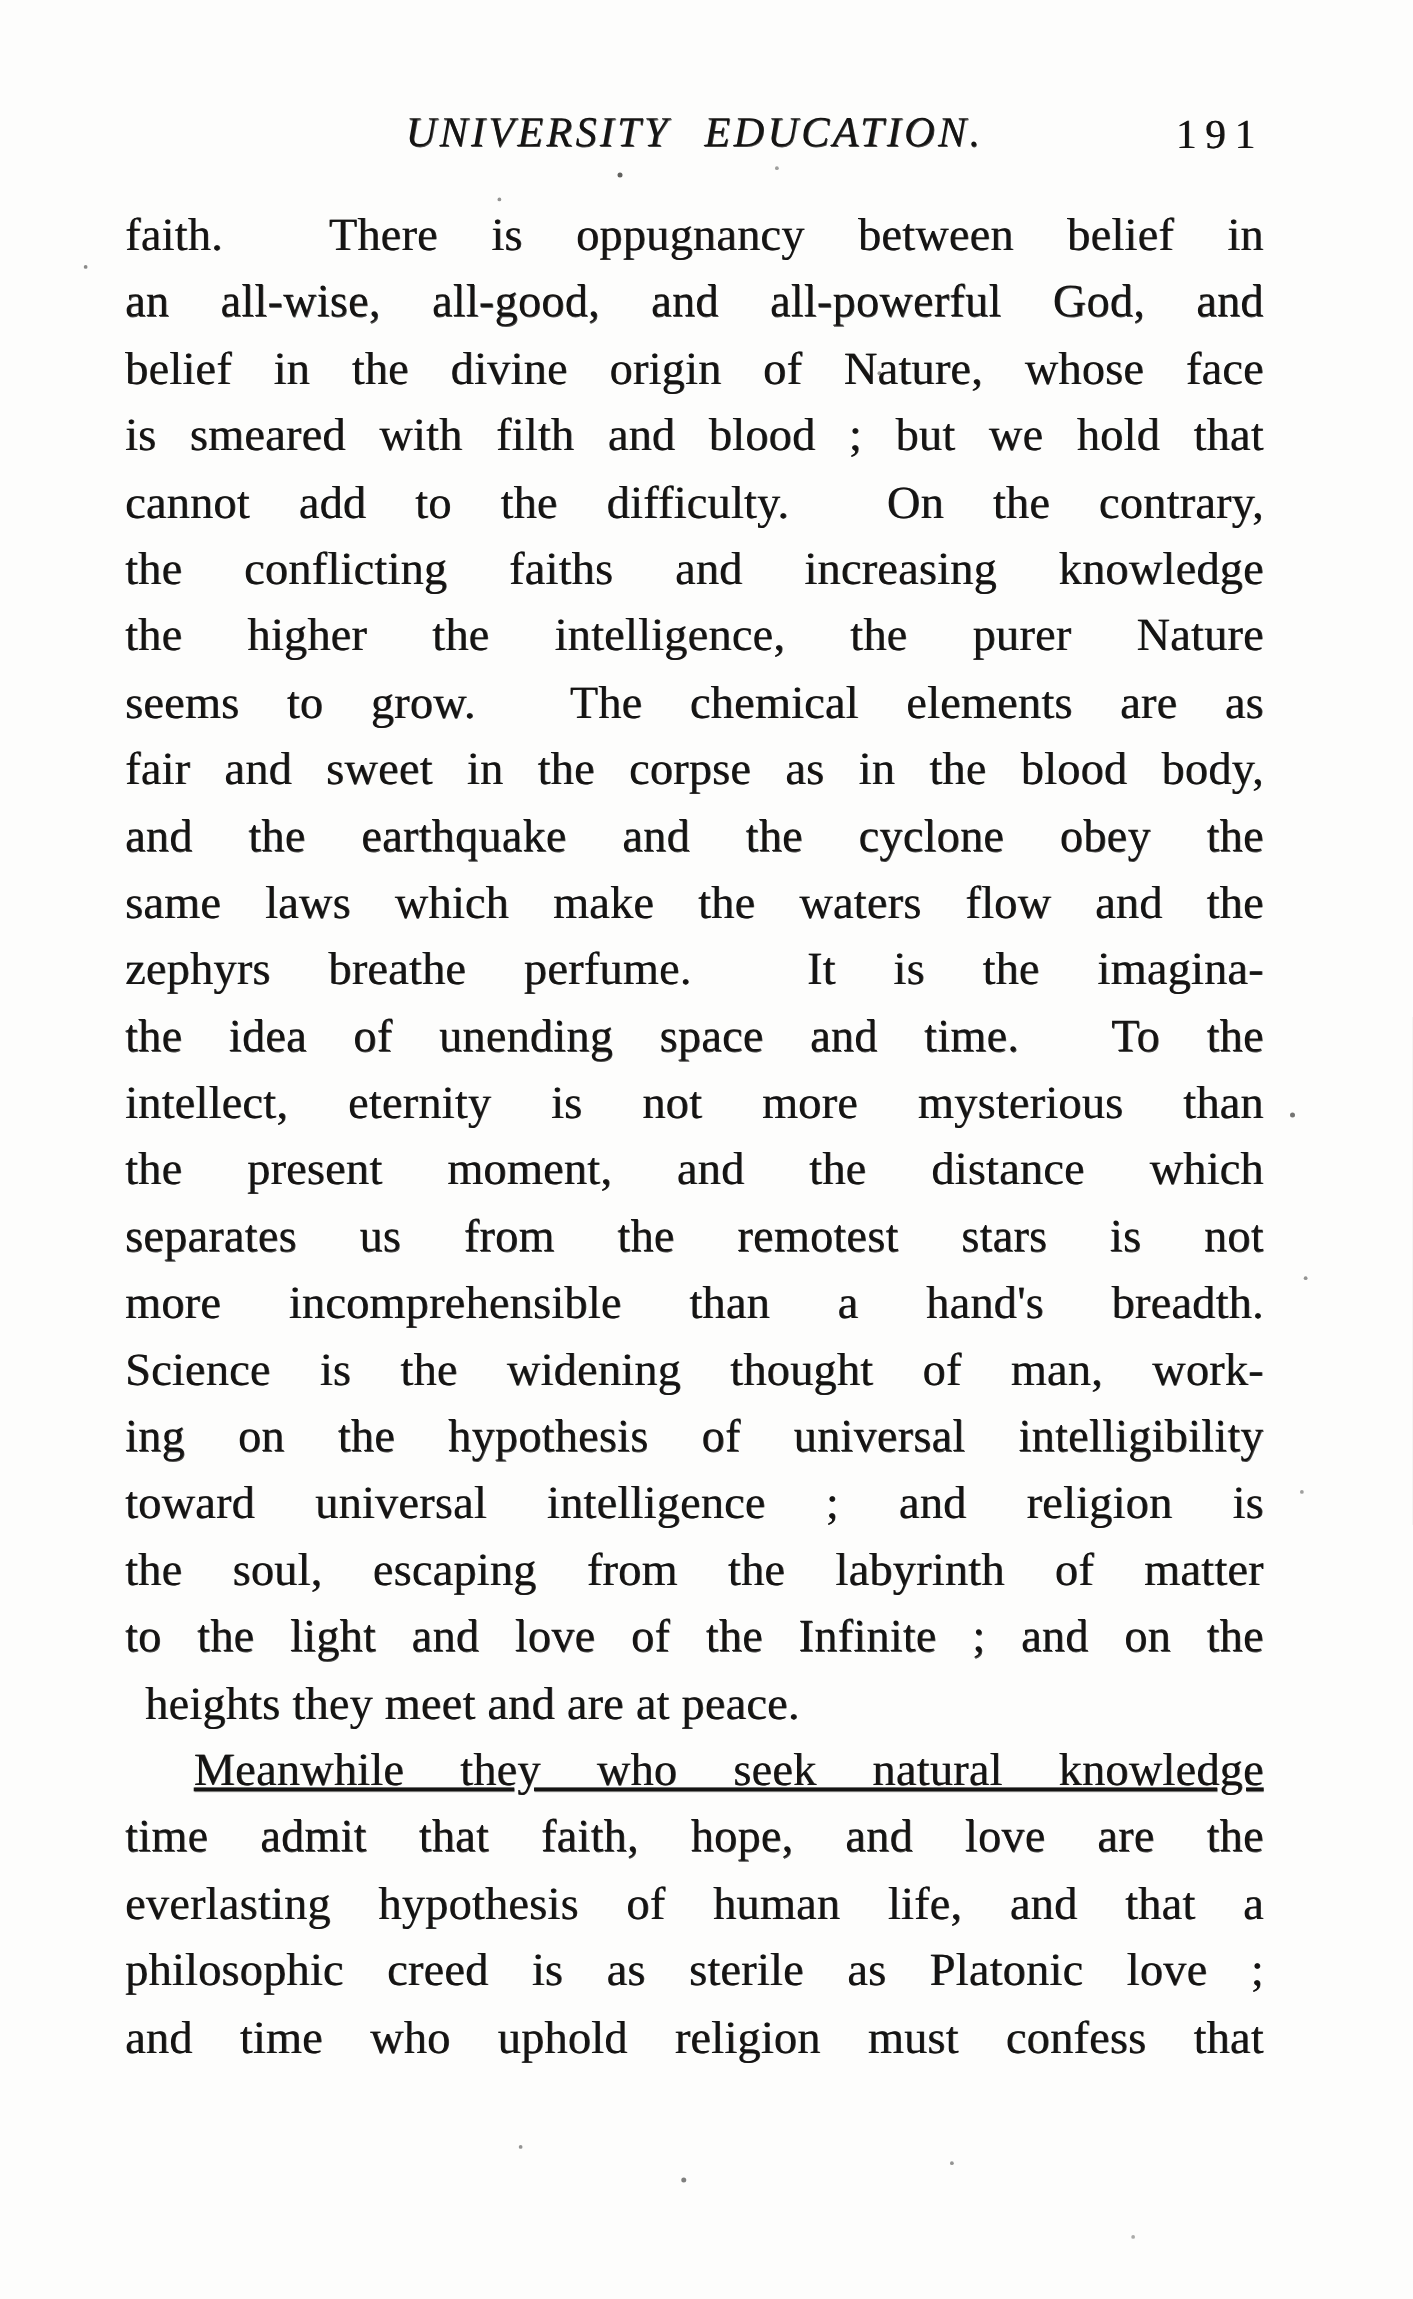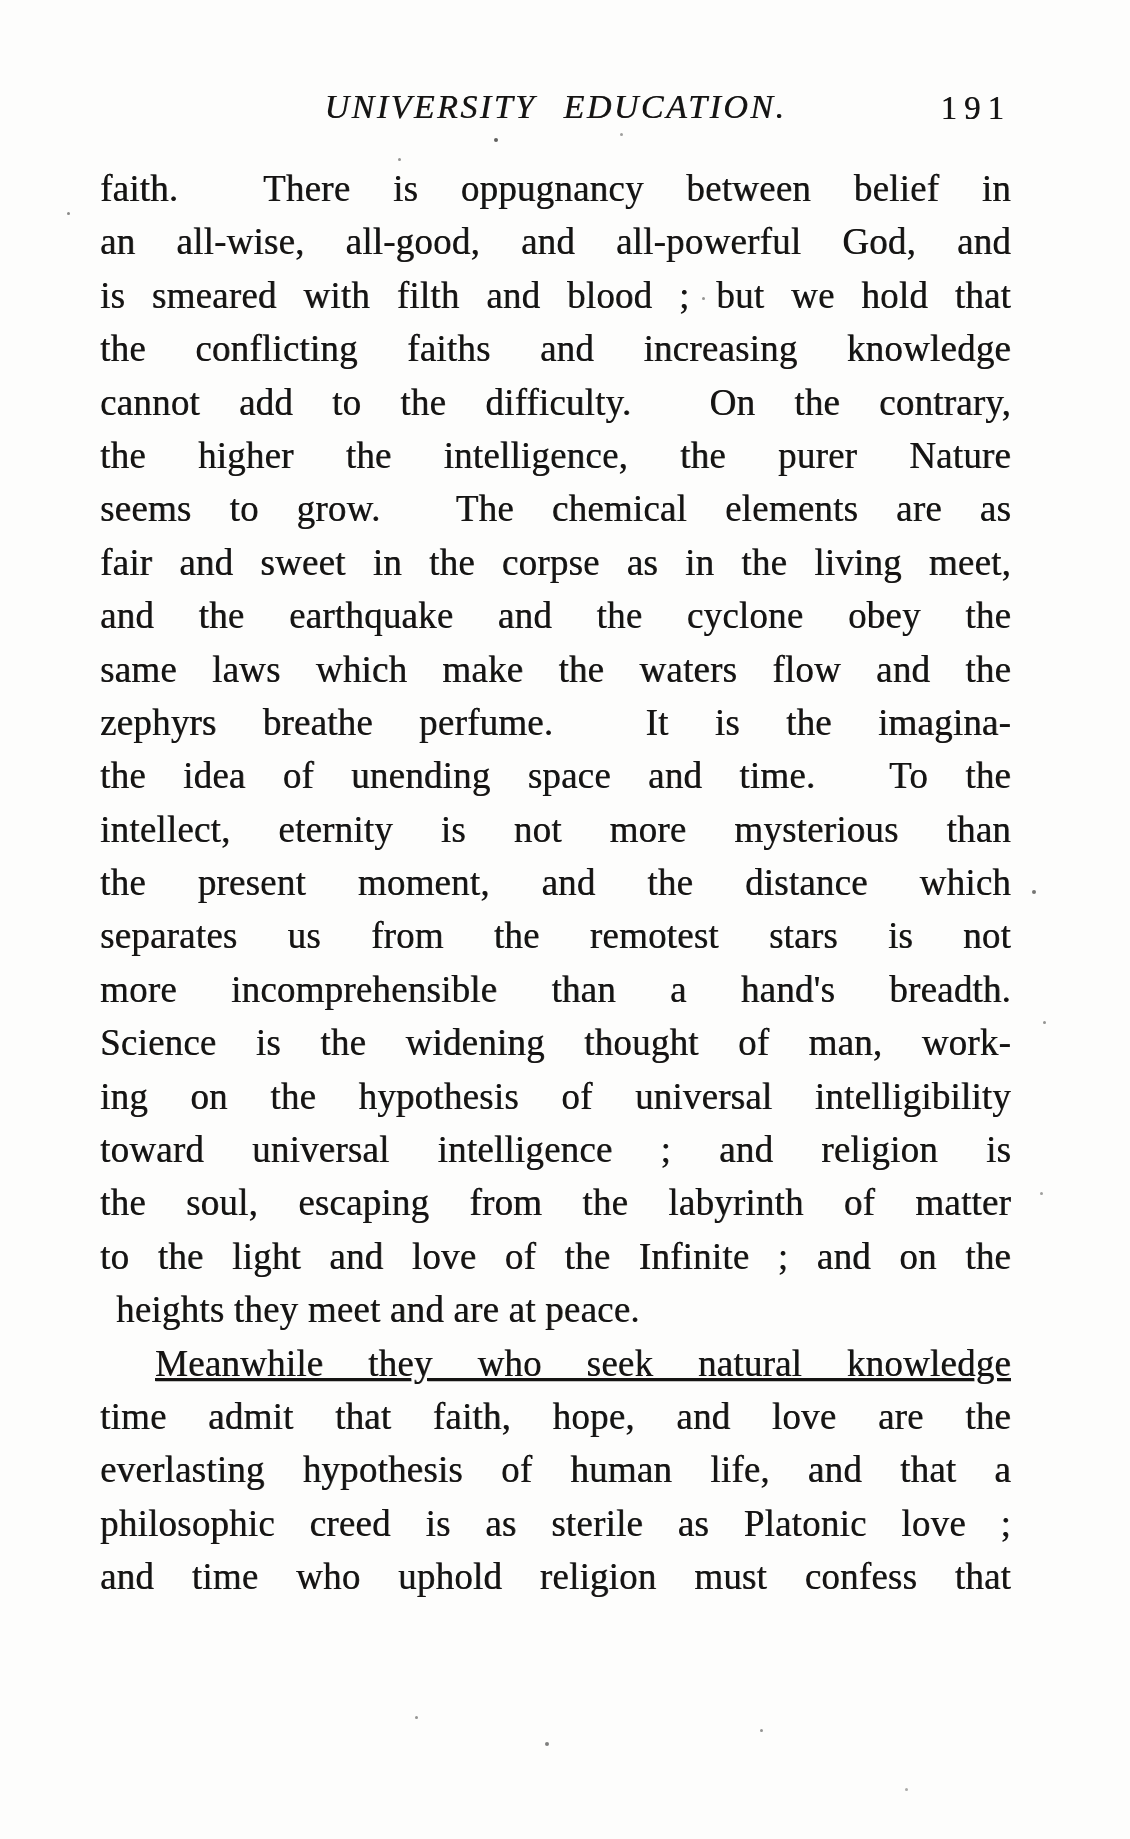--- a/index.html
+++ b/index.html
@@ -87,26 +87,27 @@
 <main class="page">
 
   <header class="running-header">
     <div class="header-title">UNIVERSITY EDUCATION.</div>
     <div class="page-number">191</div>
   </header>
 
   <section class="body-text">
     <div class="line">faith.  There is oppugnancy between belief in</div>
     <div class="line">an all-wise, all-good, and all-powerful God, and</div>
+    <div class="line">belief in the divine origin of Nature, whose face</div>
     <div class="line">is smeared with filth and blood ; but we hold that</div>
+    <div class="line">cannot add to the difficulty.  On the contrary,</div>
     <div class="line">the conflicting faiths and increasing knowledge</div>
-    <div class="line">cannot add to the difficulty.  On the contrary,</div>
     <div class="line">the higher the intelligence, the purer Nature</div>
     <div class="line">seems to grow.  The chemical elements are as</div>
-    <div class="line">fair and sweet in the corpse as in the living meet,</div>
+    <div class="line">fair and sweet in the corpse as in the blood body,</div>
     <div class="line">and the earthquake and the cyclone obey the</div>
     <div class="line">same laws which make the waters flow and the</div>
     <div class="line">zephyrs breathe perfume.  It is the imagina-</div>
     <div class="line">the idea of unending space and time.  To the</div>
     <div class="line">intellect, eternity is not more mysterious than</div>
     <div class="line">the present moment, and the distance which</div>
     <div class="line">separates us from the remotest stars is not</div>
     <div class="line">more incomprehensible than a hand's breadth.</div>
     <div class="line">Science is the widening thought of man, work-</div>
     <div class="line">ing on the hypothesis of universal intelligibility</div>

